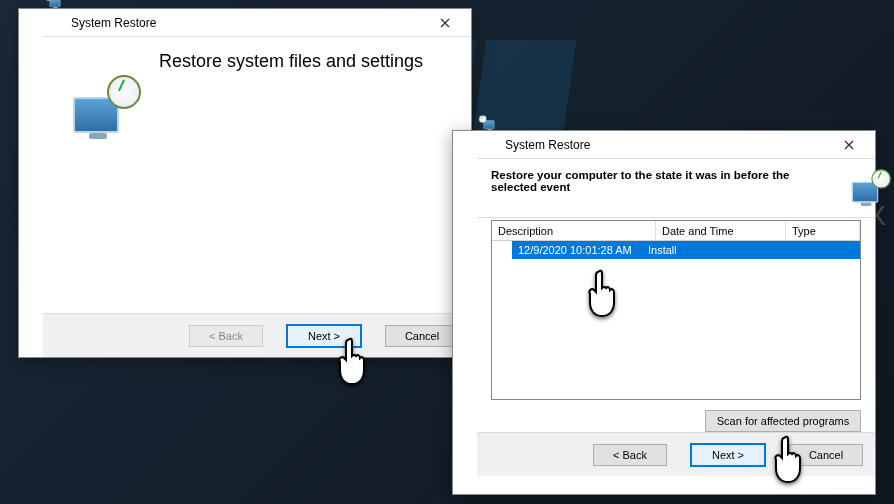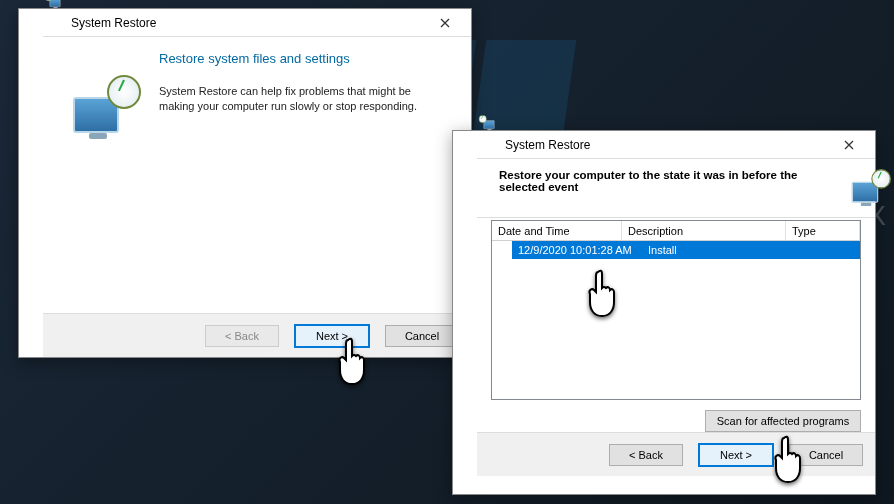--- a/index.html
+++ b/index.html
@@ -74,54 +74,54 @@
   .d1 { left: 18px; top: 8px; width: 454px; height: 350px; }
   .d1 .content {
     flex:1; display:flex; padding: 8px 18px 0 18px;
   }
   .d1 .left-icon {
     width: 90px; padding-top: 30px;
     display:flex; justify-content:center; align-items:flex-start;
   }
   .d1 .body { flex:1; padding-left: 8px; }
   .d1 h1 {
-    font-size: 13px; font-weight: 400; color:#0369a1;
+    font-size: 18px; font-weight: 400; color:#000000;
     margin: 6px 0 18px 0;
   }
   .d1 p { font-size: 11px; color:#222; line-height:1.35; margin: 0 0 14px 0; max-width: 290px; }
 
   .button-row {
     height: 44px;
     border-top: 1px solid #ddd;
     background:#f0f0f0;
     display:flex;
     align-items:center;
     justify-content:flex-end;
     padding: 0 12px;
-    gap: 16px;
+    gap: 24px;
   }
   button.win {
     min-width: 74px; height: 22px;
     font-size: 11px;
     background: #e1e1e1;
     border: 1px solid #adadad;
     cursor:pointer;
     padding: 0 10px;
   }
   button.win:disabled { color:#888; border-color:#ccc; background:#e9e9e9; cursor:default; }
   button.win.focus { border:1px solid #0078d7; outline:1px solid #0078d7; background:#e5f1fb; }
 
   
   .d2 { left: 452px; top: 130px; width: 424px; height: 365px; }
   .d2 .header-area {
     padding: 10px 14px 6px 14px;
     display:flex; align-items:flex-start;
   }
   .d2 .header-text {
-    flex:1; font-size:11.5px; font-weight:700; color:#000;margin-left:8px;
+    flex:1; font-size:11.5px; font-weight:700; color:#000;
   }
   .d2 .header-icon { width:40px; height:40px; margin-left:8px; }
   .d2 .sep { height:1px; background:#ddd; margin: 2px 0 0 0; }
   .d2 .tz-line { padding: 14px 14px 4px 14px; font-size:11px; color:#000; }
 
   .grid {
     margin: 2px 14px 0 14px;
     border: 1px solid #828790;
     height: 180px;
     display:flex; flex-direction:column;
@@ -211,21 +211,20 @@
   </div>
   <div class="content">
     <div class="left-icon">
       <div class="rp-icon">
           <span class="monitor"></span>
           <span class="clock"></span>
         </div>
     </div>
     <div class="body">
       <h1>Restore system files and settings</h1>
-      <p>System Restore can help fix problems that might be making your computer run slowly or stop responding.</p>
     </div>
   </div>
   <div class="button-row">
     <button class="win" disabled="">&lt; Back</button>
     <button class="win focus">Next &gt;</button>
     <button class="win">Cancel</button>
   </div>
 </div>
 
 <div class="dialog d2">
@@ -249,22 +248,22 @@
       <div class="rp-icon small">
           <span class="monitor"></span>
           <span class="clock"></span>
         </div>
     </div>
   </div>
   <div class="sep"></div>
 
   <div class="grid">
     <div class="grid-head">
+      <div class="col col-desc">Description</div>
       <div class="col col-dt">Date and Time</div>
-      <div class="col col-desc">Description</div>
       <div class="col col-type">Type</div>
     </div>
     <div class="grid-body">
       <div class="grid-row selected">
         <div class="cell col-dt">12/9/2020 10:01:28 AM</div>
         <div class="cell col-type">Install</div>
       </div>
     </div>
   </div>
 

